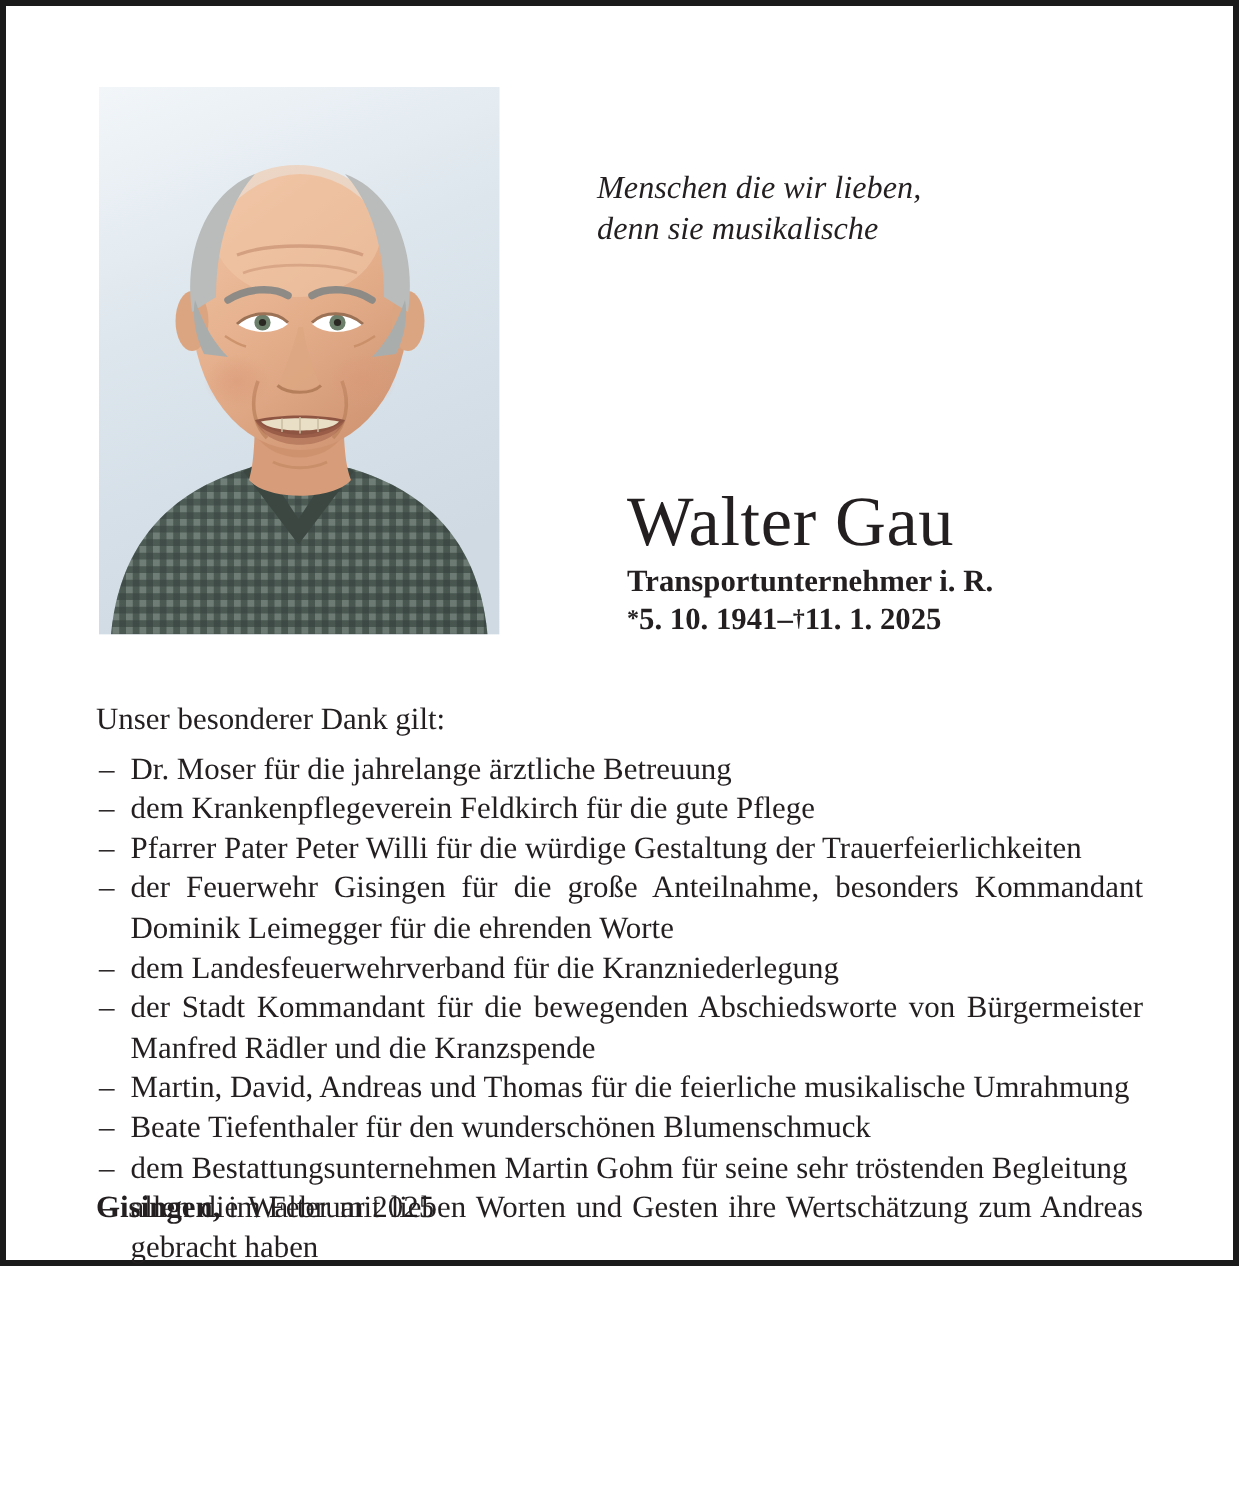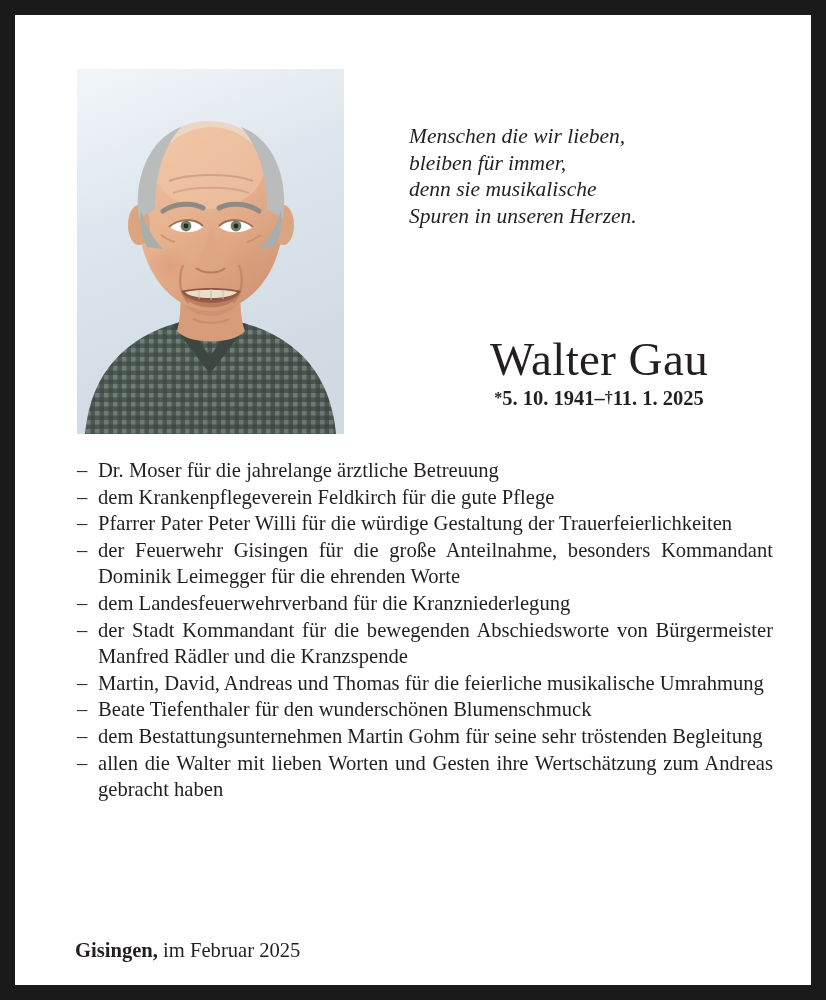--- a/index.html
+++ b/index.html
@@ -12,24 +12,24 @@
     height: 1000px;
     font-family: "Liberation Serif", "DejaVu Serif", serif;
     color: #231f20;
     overflow: hidden;
   }
 
   
   .notice {
     position: relative;
     width: 826px;
-    height: 1000px;
+    height: 844px;
     box-sizing: border-box;
     background: #1a1a1a;
-    padding: 15px;
+    padding: 4px;
   }
   .notice-inner {
     position: relative;
     width: 100%;
     height: 100%;
     box-sizing: border-box;
     background: #ffffff;
   }
 
   
@@ -59,24 +59,23 @@
     font-style: italic;
     font-size: 21.5px;
     line-height: 26.5px;
     color: #231f20;
   }
   .verse .vline { display: block; white-space: nowrap; }
 
   
   .name-block {
     position: absolute;
-    left: 394px;
+    left: 414px;
     top: 318px;
     width: 380px;
-    text-align: center;
   }
   .deceased-name {
     font-size: 47px;
     line-height: 52px;
     letter-spacing: 0.4px;
     color: #231f20;
     white-space: nowrap;
   }
   .profession {
     font-size: 20.5px;
@@ -242,35 +241,35 @@
 
           <path d="M116 250 C126 255 142 255 152 250" stroke="#c08660" stroke-width="2" fill="none" opacity="0.6"></path>
 
           <ellipse cx="92" cy="196" rx="22" ry="18" fill="url(#cheekL)"></ellipse>
           <ellipse cx="176" cy="196" rx="22" ry="18" fill="url(#cheekL)"></ellipse>
         </svg>
       </div>
 
       <div class="verse">
         <span class="vline">Menschen die wir lieben,</span>
-        <span class="vline">bleiben für immer,</span>
         <span class="vline">denn sie musikalische</span>
-        <span class="vline">Spuren in unseren Herzen.</span>
       </div>
 
       <div class="name-block">
         <div class="deceased-name">Walter Gau</div>
+        <div class="profession">Transportunternehmer i. R.</div>
         <div class="life-dates">
           <span class="sym">*</span><span>5. 10. 1941</span><span>–</span><span class="sym">†</span><span>11. 1. 2025</span>
         </div>
       </div>
     </div>
 
     <div class="body-area">
 
+      <div class="thanks-heading">Unser besonderer Dank gilt:</div>
 
       <ul class="thanks-list">
         <li>
             <span class="dash">–</span>
             <span class="txt">Dr. Moser für die jahrelange ärztliche Betreuung</span>
           </li>
         <li>
             <span class="dash">–</span>
             <span class="txt">dem Krankenpflegeverein Feldkirch für die gute Pflege</span>
           </li>

